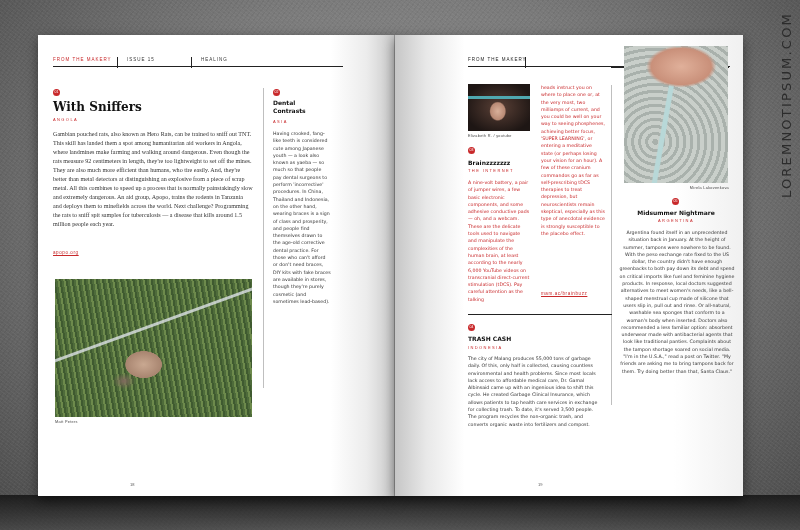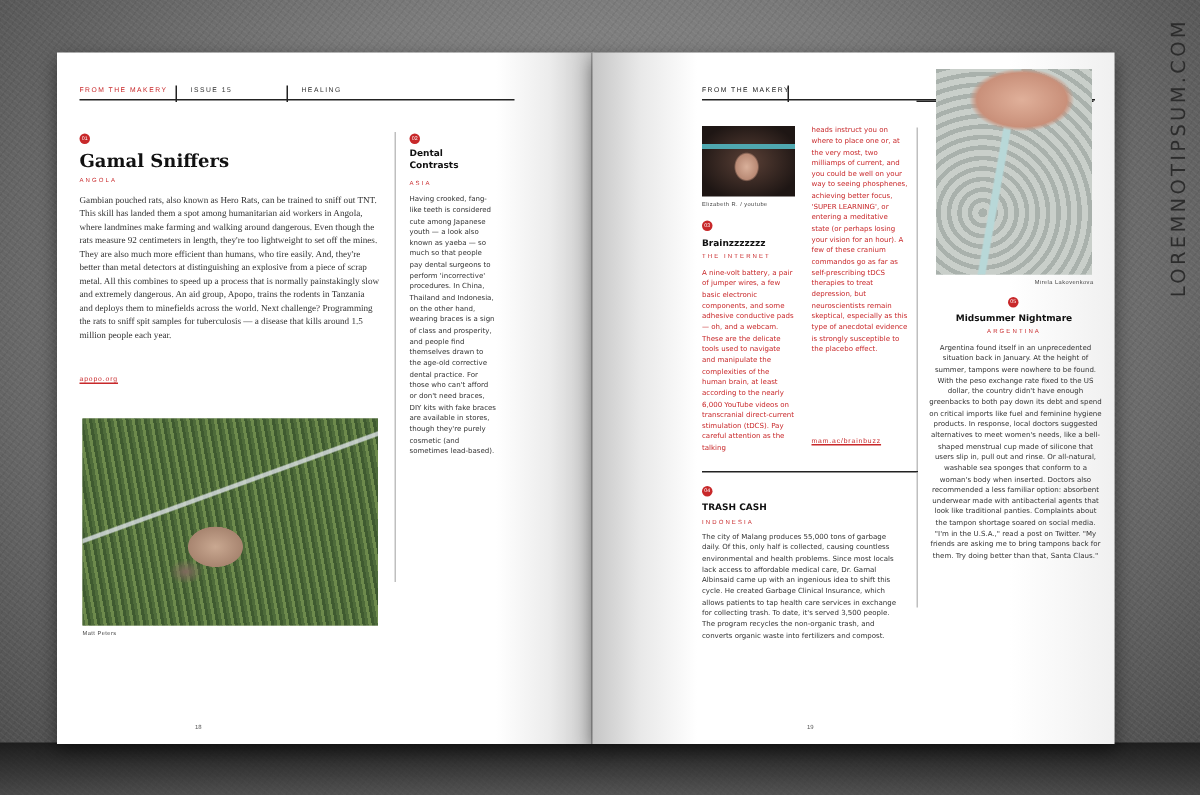--- a/index.html
+++ b/index.html
@@ -83,21 +83,21 @@
 <div class="page page-left">
   <div class="header-bar" style="left:15px; width:290px;">
     <span class="hdr-red" style="left:0;">FROM THE MAKERY</span>
     <div class="hdr-sep" style="left:64px;"></div>
     <span style="left:74px; color:#333;">ISSUE 15</span>
     <div class="hdr-sep" style="left:138px;"></div>
     <span style="left:148px; color:#333;">HEALING</span>
   </div>
 
   <span class="num-badge" style="position:absolute; left:15px; top:54px;">01</span>
-  <div class="mine-title">Gamal Sniffers</div>
+  <div class="mine-title">With Sniffers</div>
   <div class="red-sub" style="position:absolute; left:15px; top:82px;">ANGOLA</div>
   <p class="serif-body" style="position:absolute; left:15px; top:95px; width:200px;">Gambian pouched rats, also known as Hero Rats, can be trained to sniff out TNT. This skill has landed them a spot among humanitarian aid workers in Angola, where landmines make farming and walking around dangerous. Even though the rats measure 92 centimeters in length, they're too lightweight to set off the mines. They are also much more efficient than humans, who tire easily. And, they're better than metal detectors at distinguishing an explosive from a piece of scrap metal. All this combines to speed up a process that is normally painstakingly slow and extremely dangerous. An aid group, Apopo, trains the rodents in Tanzania and deploys them to minefields across the world. Next challenge? Programming the rats to sniff spit samples for tuberculosis — a disease that kills around 1.5 million people each year.</p>
   <a class="red-link" style="position:absolute; left:15px; top:215px;">apopo.org</a>
 
   <div class="photo-rat"></div>
   <div class="caption" style="position:absolute; left:17px; top:385px;">Matt Peters</div>
 
   <div class="vline" style="left:225px; top:53px; height:300px;"></div>
 
   <span class="num-badge" style="position:absolute; left:235px; top:54px;">02</span>

